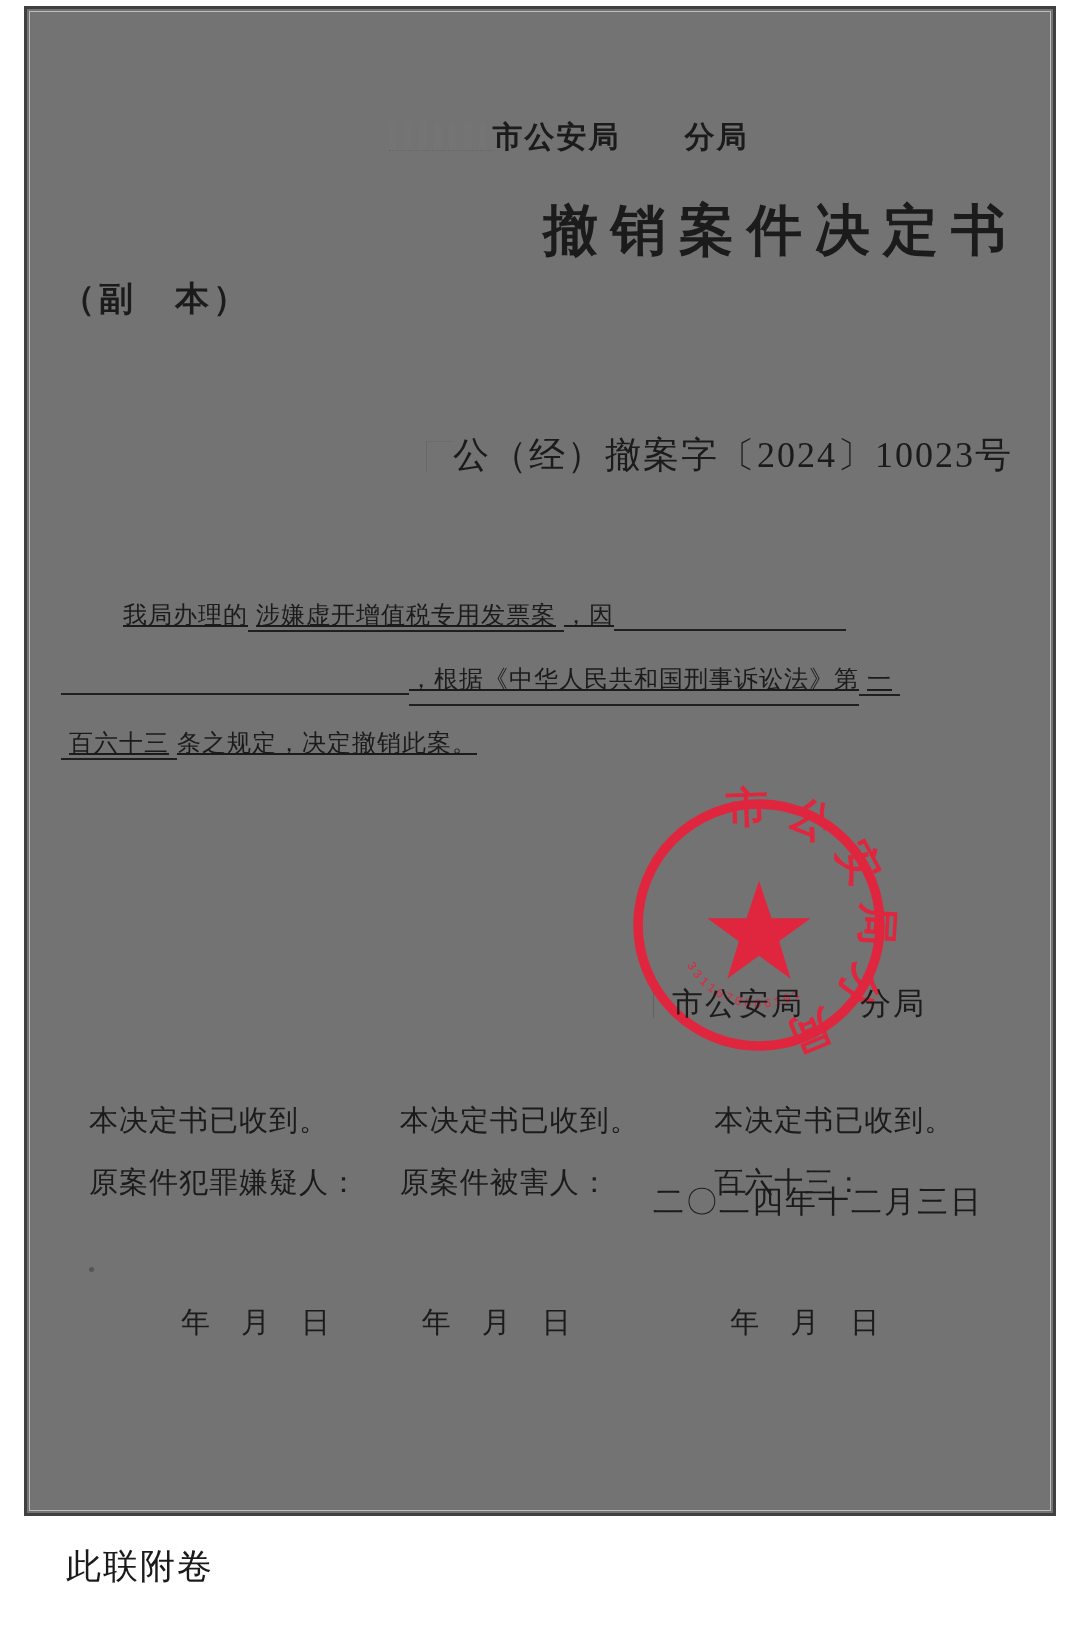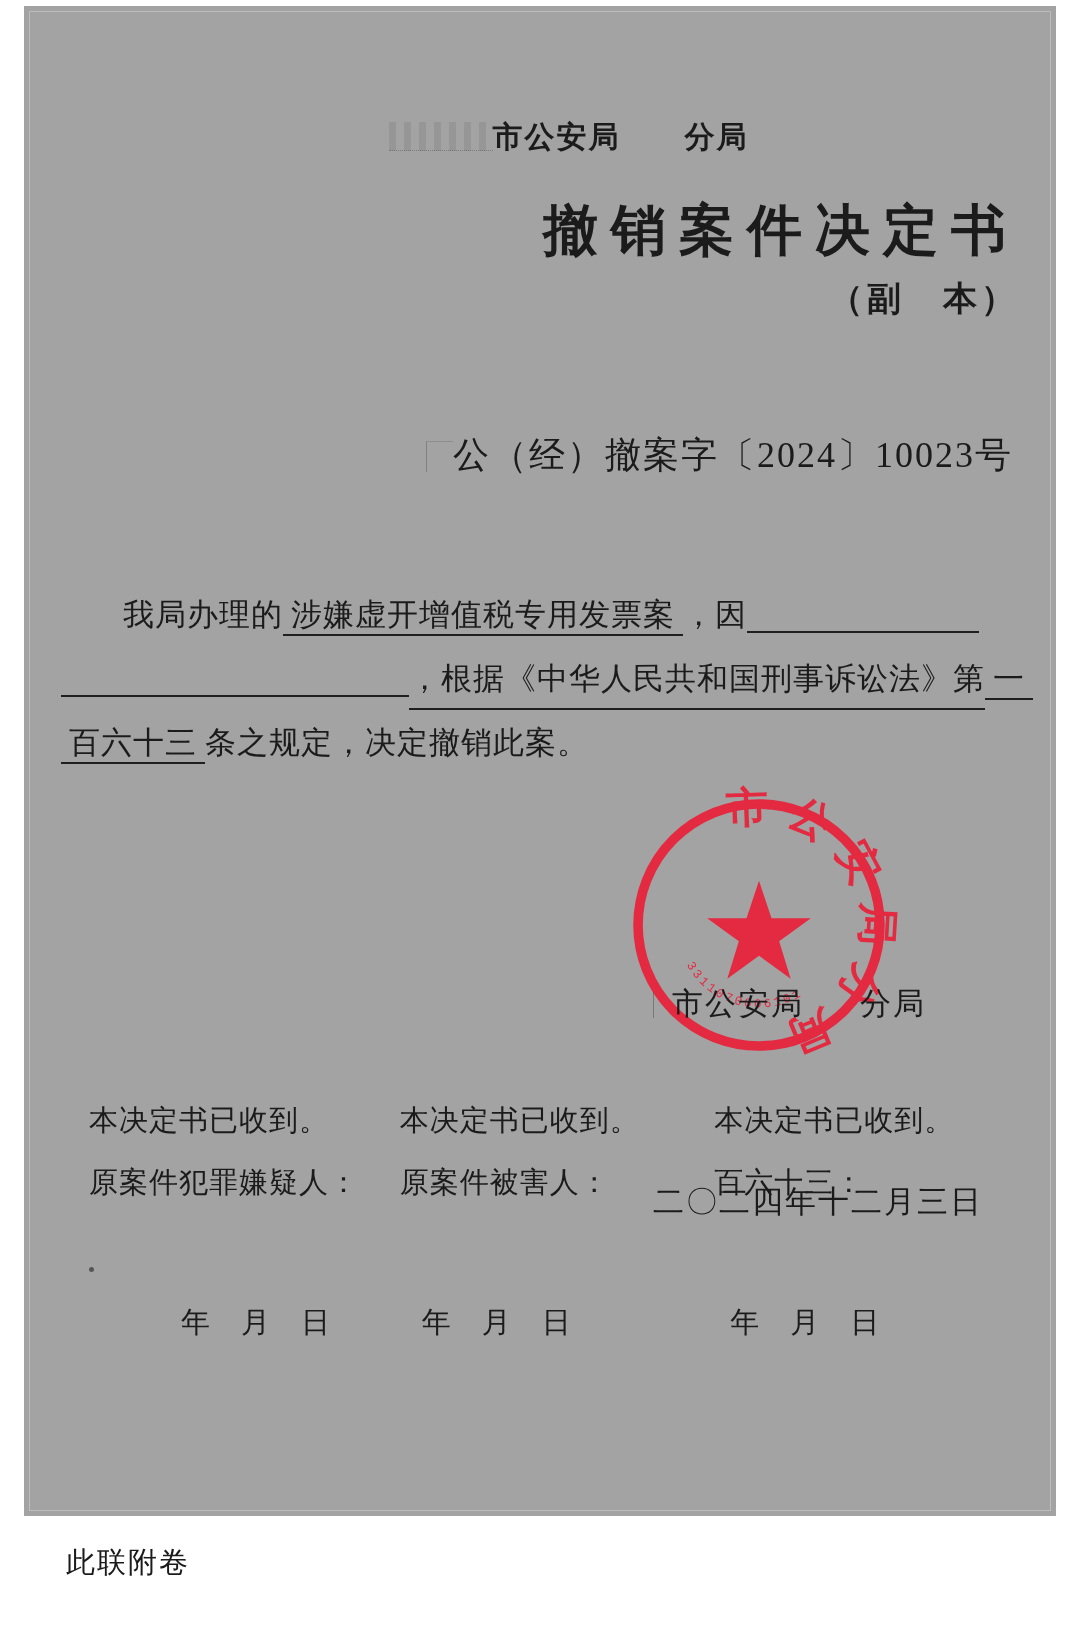--- a/index.html
+++ b/index.html
@@ -17,23 +17,23 @@
     overflow: hidden;
   }
 
   
   .page-frame {
     position: absolute;
     left: 24px;
     top: 6px;
     width: 1032px;
     height: 1510px;
-    border: 3px solid #a3a3a3;
+    border: 3px solid #404040;
     box-sizing: border-box;
-    background: #a3a3a3;
+    background: #737373;
   }
   .page-frame::after{
     content:"";
     position:absolute;
     left:2px; top:2px; right:2px; bottom:2px;
     border:1px solid #bdbdbd;
     pointer-events:none;
   }
 
   .sheet {
@@ -72,21 +72,21 @@
     margin-top: 14px;
     text-align: right;
     font-size: 55px;
     font-weight: 700;
     letter-spacing: 13px;
     text-indent: 13px;
     line-height: 1.12;
   }
   .doc-subtitle {
     margin-top: 18px;
-    text-align: right;
+    text-align: left;
     font-size: 34px;
     font-weight: 700;
     letter-spacing: 4px;
     line-height: 1.1;
   }
 
   
   .case-no {
     margin-top: 74px;
     text-align: right;
@@ -101,23 +101,24 @@
     width: 26px;
     height: 30px;
     vertical-align:-5px;
     border-left:1px solid rgba(90,90,90,.45);
     border-top:1px solid rgba(90,90,90,.30);
   }
 
   
   .body-text {
     margin-top: 62px;
-    font-size: 31px;
+    font-size: 24px;
     letter-spacing: 1px;
     line-height: 64px;
+    text-decoration: underline;
   }
   .body-line { white-space: pre; }
   .indent { display:inline-block; width:62px; }
 
   .blank {
     display: inline-block;
     border-bottom: 2px solid #1f1f1f;
     vertical-align: -8px;
     height: 34px;
   }
@@ -196,21 +197,21 @@
     width: 5px; height: 5px;
     background: #555;
     border-radius: 50%;
   }
 
   
   .footer-note {
     position: absolute;
     left: 66px;
     top: 1543px;
-    font-size: 29px;
+    font-size: 35px;
     letter-spacing: 2px;
   }
 </style>
 </head>
 <body>
 
 <div class="page-frame">
   <div class="sheet">
 
     <div class="org-line">

